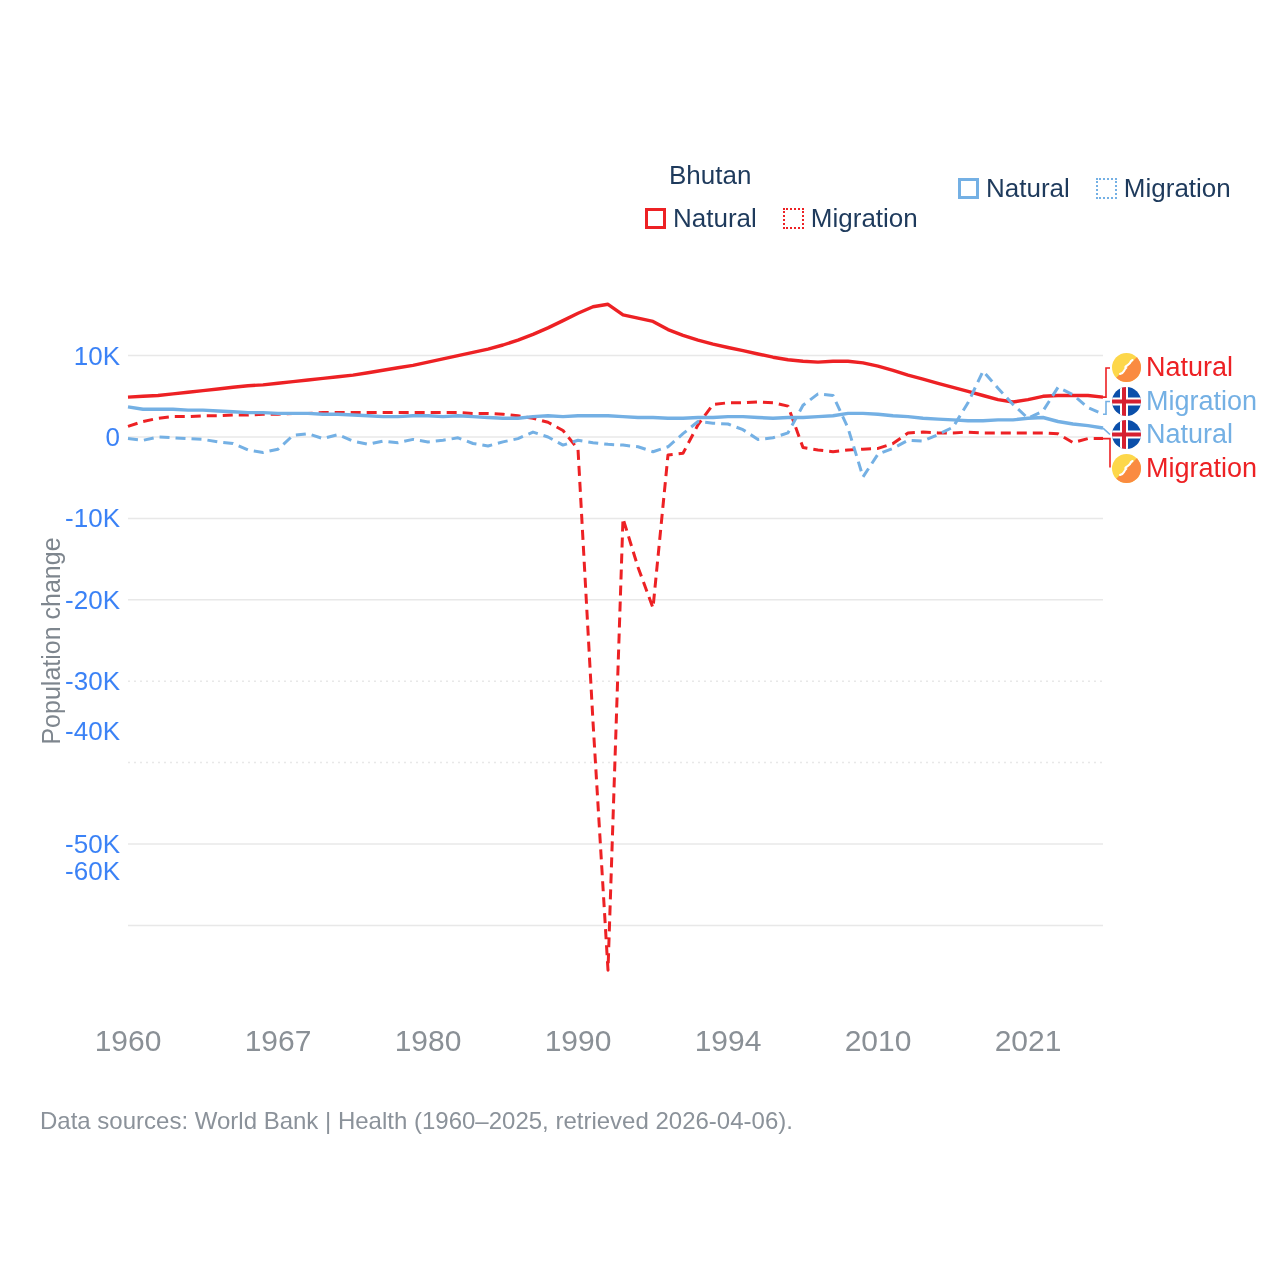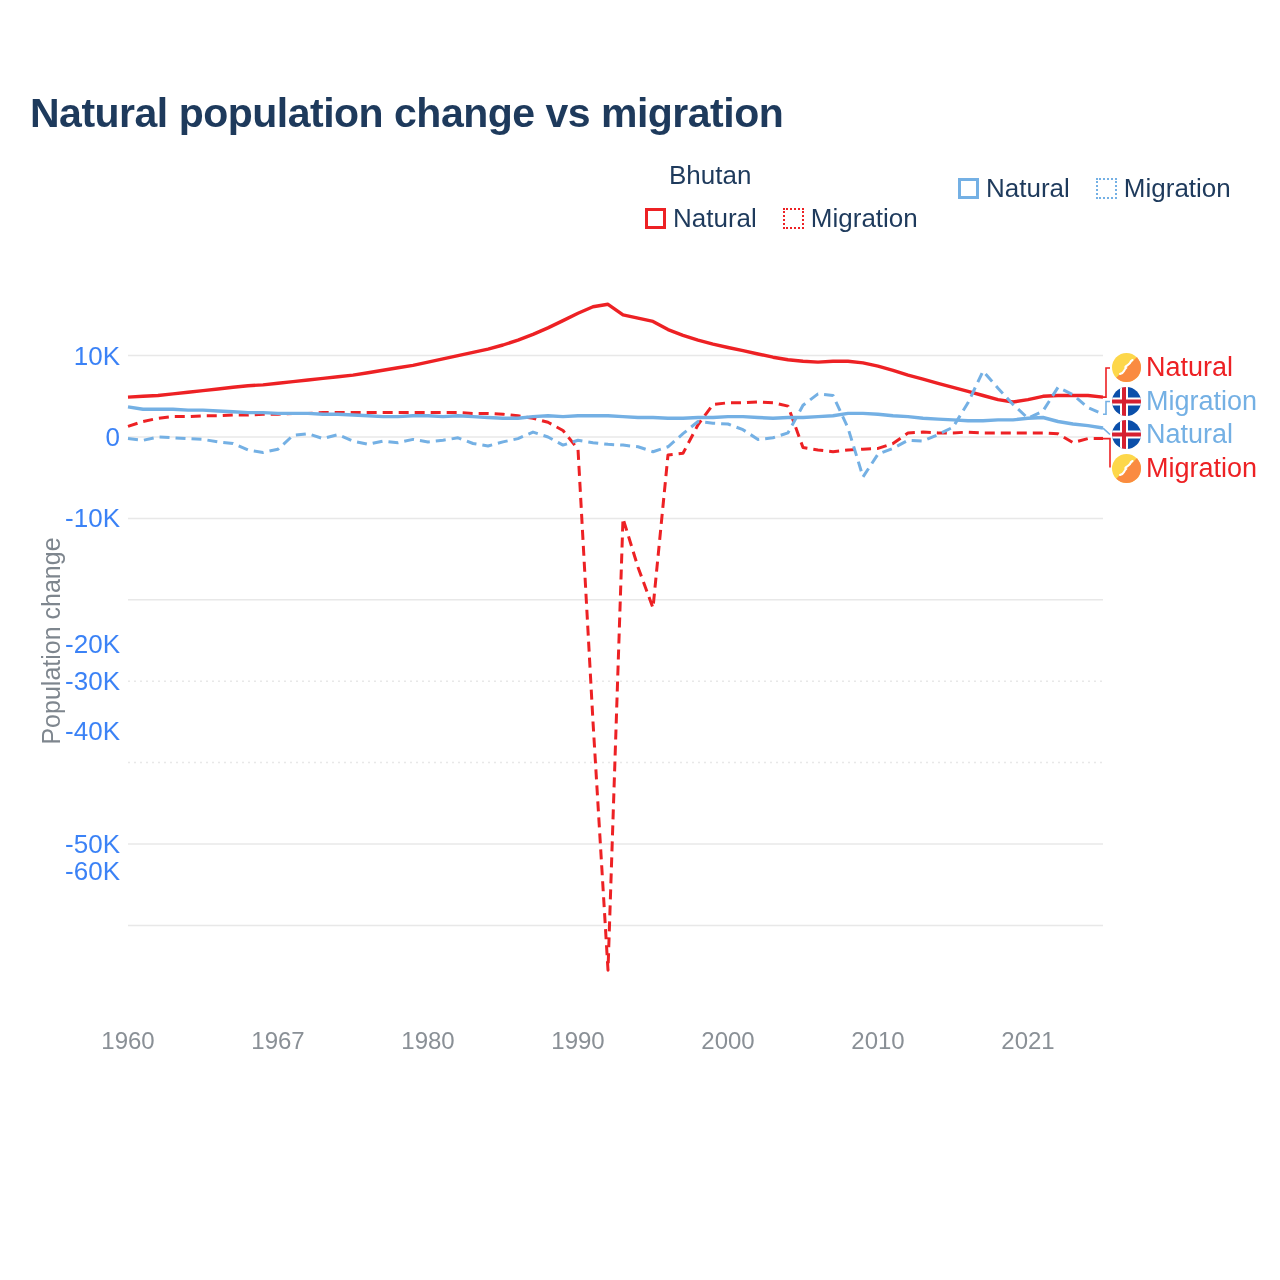--- a/index.html
+++ b/index.html
@@ -14,21 +14,21 @@
   .sw{width:21px;height:21px;box-sizing:border-box;margin-right:7px;background:#fff;}
   .sw-solid-red{border:3px solid var(--red);}
   .sw-dot-red{border:2px dotted var(--red);}
   .sw-solid-blue{border:3px solid var(--blue);}
   .sw-dot-blue{border:2px dotted var(--blue);}
   .sw-label{font-size:26px;color:var(--navy);margin-right:26px;white-space:nowrap;}
   .ylab{position:absolute;left:-55px;top:628px;width:210px;height:26px;text-align:center;
         transform:rotate(-90deg);font-size:25px;color:#7e868e;}
   .ytick{position:absolute;left:0;width:120px;text-align:right;font-size:26px;
          line-height:32px;color:#3b82f6;}
-  .xtick{position:absolute;width:110px;text-align:center;font-size:24px;
+  .xtick{position:absolute;width:110px;text-align:center;font-size:30px;
          line-height:30px;color:#8a9096;top:1026px;}
   .footer{position:absolute;left:40px;top:1102px;font-size:24px;line-height:38px;color:#8b929a;}
   #endlabels{position:absolute;left:1112px;top:353px;display:flex;flex-direction:column;}
   .endrow{display:flex;align-items:center;height:29px;margin-bottom:4.5px;}
   .endrow .txt{font-size:27px;margin-left:5px;white-space:nowrap;}
   .flag{width:29px;height:29px;border-radius:50%;overflow:hidden;flex:0 0 29px;}
   .flag svg{display:block;}
 </style>
 </head>
 <body>
@@ -47,21 +47,20 @@
       <polyline points="128.0,397.1 143.0,396.3 158.0,395.5 173.0,393.9 188.0,392.2 203.0,390.6 218.0,389.0 233.0,387.3 248.0,385.7 263.0,384.9 278.0,383.3 293.0,381.6 308.0,380.0 323.0,378.4 338.0,376.8 353.0,375.1 368.0,372.7 383.0,370.3 398.0,367.8 413.0,365.4 428.0,362.1 443.0,358.9 458.0,355.6 473.0,352.3 488.0,349.1 503.0,345.0 518.0,340.1 533.0,334.4 548.0,327.9 563.0,320.6 578.0,313.3 593.0,306.8 608.0,304.3 623.0,314.9 638.0,318.2 653.0,321.4 668.0,329.6 683.0,335.3 698.0,340.1 713.0,344.2 728.0,347.5 743.0,350.7 758.0,354.0 773.0,357.2 788.0,359.7 803.0,361.3 818.0,362.1 833.0,361.3 848.0,361.3 863.0,362.9 878.0,366.2 893.0,370.3 908.0,375.1 923.0,379.2 938.0,383.3 953.0,387.3 968.0,391.4 983.0,395.5 998.0,399.6 1013.0,402.0 1028.0,399.6 1043.0,396.3 1058.0,395.5 1073.0,395.5 1088.0,395.5 1103.0,397.1" fill="none" stroke="#ed2124" stroke-width="3.4" stroke-linejoin="round"></polyline>
       <polyline points="128.0,426.4 143.0,421.5 158.0,418.3 173.0,416.6 188.0,416.6 203.0,415.8 218.0,415.8 233.0,415.0 248.0,415.0 263.0,414.2 278.0,414.2 293.0,413.4 308.0,413.4 323.0,412.6 338.0,412.6 353.0,412.6 368.0,412.6 383.0,412.6 398.0,412.6 413.0,412.6 428.0,412.6 443.0,412.6 458.0,412.6 473.0,413.4 488.0,413.4 503.0,414.2 518.0,415.8 533.0,418.3 548.0,422.3 563.0,430.5 578.0,449.2 593.0,721.9 608.0,970.2 623.0,518.4 638.0,567.2 653.0,607.9 668.0,454.9 683.0,453.3 698.0,424.8 713.0,404.4 728.0,402.8 743.0,402.8 758.0,402.0 773.0,402.8 788.0,406.1 803.0,447.6 818.0,450.0 833.0,451.7 848.0,450.0 863.0,449.2 878.0,448.4 893.0,443.5 908.0,432.9 923.0,432.1 938.0,432.9 953.0,432.9 968.0,432.1 983.0,432.9 998.0,432.9 1013.0,432.9 1028.0,432.9 1043.0,432.9 1058.0,433.7 1073.0,442.7 1088.0,438.6 1103.0,438.6" fill="none" stroke="#ed2124" stroke-width="3" stroke-linejoin="round" stroke-dasharray="10 6"></polyline>
       <polyline points="128.0,406.9 143.0,409.3 158.0,409.3 173.0,409.3 188.0,410.1 203.0,410.1 218.0,411.0 233.0,411.8 248.0,412.6 263.0,412.6 278.0,413.4 293.0,413.4 308.0,413.4 323.0,414.2 338.0,414.2 353.0,415.0 368.0,415.8 383.0,416.6 398.0,416.6 413.0,415.8 428.0,415.8 443.0,416.6 458.0,415.8 473.0,416.6 488.0,417.5 503.0,418.3 518.0,418.3 533.0,416.6 548.0,415.8 563.0,416.6 578.0,415.8 593.0,415.8 608.0,415.8 623.0,416.6 638.0,417.5 653.0,417.5 668.0,418.3 683.0,418.3 698.0,417.5 713.0,417.5 728.0,416.6 743.0,416.6 758.0,417.5 773.0,418.3 788.0,417.5 803.0,417.5 818.0,416.6 833.0,415.8 848.0,413.4 863.0,413.4 878.0,414.2 893.0,415.8 908.0,416.6 923.0,418.3 938.0,419.1 953.0,419.9 968.0,420.7 983.0,420.7 998.0,419.9 1013.0,419.9 1028.0,418.3 1043.0,417.5 1058.0,421.5 1073.0,424.0 1088.0,425.6 1103.0,428.0" fill="none" stroke="#74b0e4" stroke-width="3.4" stroke-linejoin="round"></polyline>
       <polyline points="128.0,438.6 143.0,440.3 158.0,437.0 173.0,437.8 188.0,438.6 203.0,439.4 218.0,441.9 233.0,443.5 248.0,450.0 263.0,452.5 278.0,449.2 293.0,435.4 308.0,433.7 323.0,438.6 338.0,434.6 353.0,441.1 368.0,444.3 383.0,441.1 398.0,442.7 413.0,439.4 428.0,441.9 443.0,440.3 458.0,437.8 473.0,443.5 488.0,446.0 503.0,441.9 518.0,438.6 533.0,432.1 548.0,437.0 563.0,445.1 578.0,440.3 593.0,442.7 608.0,444.3 623.0,445.1 638.0,446.8 653.0,451.7 668.0,446.8 683.0,433.7 698.0,421.5 713.0,423.2 728.0,424.0 743.0,429.7 758.0,439.4 773.0,437.8 788.0,432.9 803.0,405.3 818.0,393.9 833.0,395.5 848.0,428.0 863.0,476.9 878.0,454.1 893.0,448.4 908.0,440.3 923.0,441.1 938.0,434.6 953.0,427.2 968.0,402.8 983.0,371.1 998.0,388.2 1013.0,404.4 1028.0,418.3 1043.0,411.0 1058.0,387.3 1073.0,394.7 1088.0,407.7 1103.0,414.2" fill="none" stroke="#74b0e4" stroke-width="3" stroke-linejoin="round" stroke-dasharray="10 6"></polyline>
       <polyline points="1103,397.114 1106,397.114 1106,368 1110,368" fill="none" stroke="#ed2124" stroke-width="1.6"></polyline>
       <polyline points="1103,414.20799999999997 1106,414.20799999999997 1106,401.5 1110,401.5" fill="none" stroke="#74b0e4" stroke-width="1.6"></polyline>
       <polyline points="1103,428.046 1110,434.5" fill="none" stroke="#74b0e4" stroke-width="1.6"></polyline>
       <polyline points="1103,438.628 1110,438.628 1110,467.5 1110,467.5" fill="none" stroke="#ed2124" stroke-width="1.6"></polyline>
     </svg>
 
-  <div class="title">Natural population change vs migration</div>
 
   <div class="lg" id="lg-bhutan" style="left:645px">
     <div class="lg-title">Bhutan</div>
     <div class="lg-row">
       <span class="lg-item">
         <span class="sw sw-solid-red"></span>
         <span class="sw-label">Natural</span>
       </span>
       <span class="lg-item">
         <span class="sw sw-dot-red"></span>
@@ -82,32 +81,32 @@
       </span>
     </div>
   </div>
 
   <div class="ylab">Population change</div>
 
   <div id="yticks">
       <div class="ytick" style="top: 339.6px;">10K</div>
       <div class="ytick" style="top: 421px;">0</div>
       <div class="ytick" style="top: 502.4px;">-10K</div>
-      <div class="ytick" style="top: 583.8px; margin-top: 44px;">-20K</div>
+      <div class="ytick" style="top: 583.8px;">-20K</div>
       <div class="ytick" style="top: 665.2px;">-30K</div>
       <div class="ytick" style="top: 715px;">-40K</div>
       <div class="ytick" style="top: 828px;">-50K</div>
       <div class="ytick" style="top: 855px;">-60K</div>
     </div>
   <div id="xticks">
       <div class="xtick" style="left: 73px;">1960</div>
       <div class="xtick" style="left: 223px;">1967</div>
       <div class="xtick" style="left: 373px;">1980</div>
       <div class="xtick" style="left: 523px;">1990</div>
-      <div class="xtick" style="left: 673px;">2000</div>
+      <div class="xtick" style="left: 673px;">1994</div>
       <div class="xtick" style="left: 823px;">2010</div>
       <div class="xtick" style="left: 973px;">2021</div>
     </div>
   <div id="endlabels">
       <div class="endrow">
         <span class="flag">
           <svg width="29" height="29" viewBox="0 0 29 29">
             <rect width="29" height="29" fill="#fdd74a"></rect>
             <path d="M29,0 L29,29 L0,29 Z" fill="#fa8b41"></path>
             <path d="M8,21 q3,-1 4,-3 t2,-3 q-1.5,-1 0.5,-2.2 t3.5,-2.8 q0.5,-2 2.5,-3" stroke="#ffffff" fill="none" stroke-width="2.1" stroke-linecap="round"></path>
@@ -145,15 +144,16 @@
             <rect width="29" height="29" fill="#fdd74a"></rect>
             <path d="M29,0 L29,29 L0,29 Z" fill="#fa8b41"></path>
             <path d="M8,21 q3,-1 4,-3 t2,-3 q-1.5,-1 0.5,-2.2 t3.5,-2.8 q0.5,-2 2.5,-3" stroke="#ffffff" fill="none" stroke-width="2.1" stroke-linecap="round"></path>
           </svg>
         </span>
         <span class="txt" style="color: rgb(237, 33, 36);">Migration</span>
       </div>
     </div>
 
   <div class="footer">
+    <div>Data sources: World Bank | Health (1960–2025, retrieved 2026-04-06).</div>
   </div>
 
 </div>
 
 </body></html>

